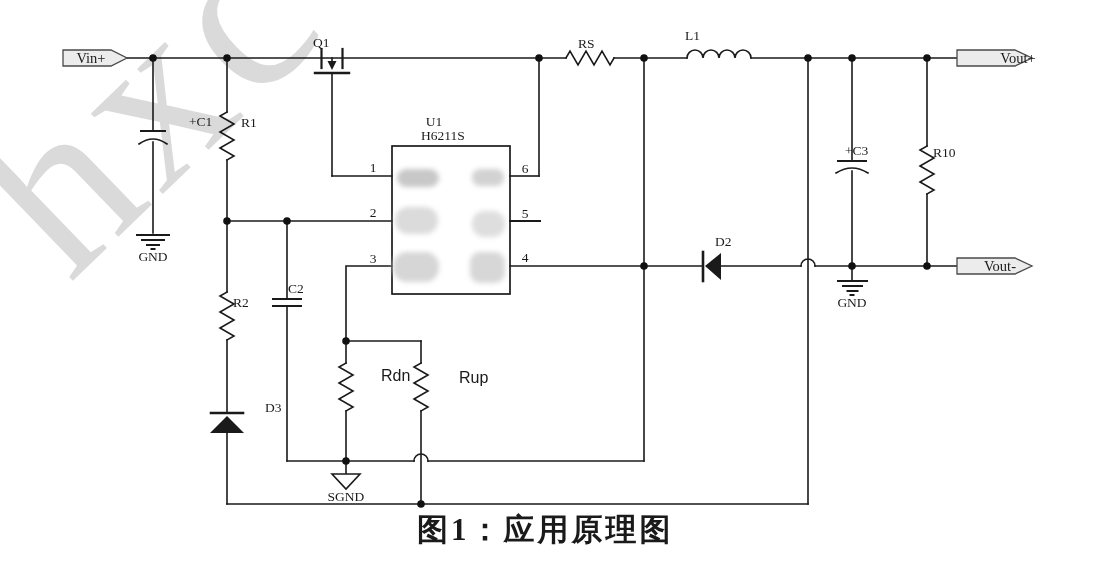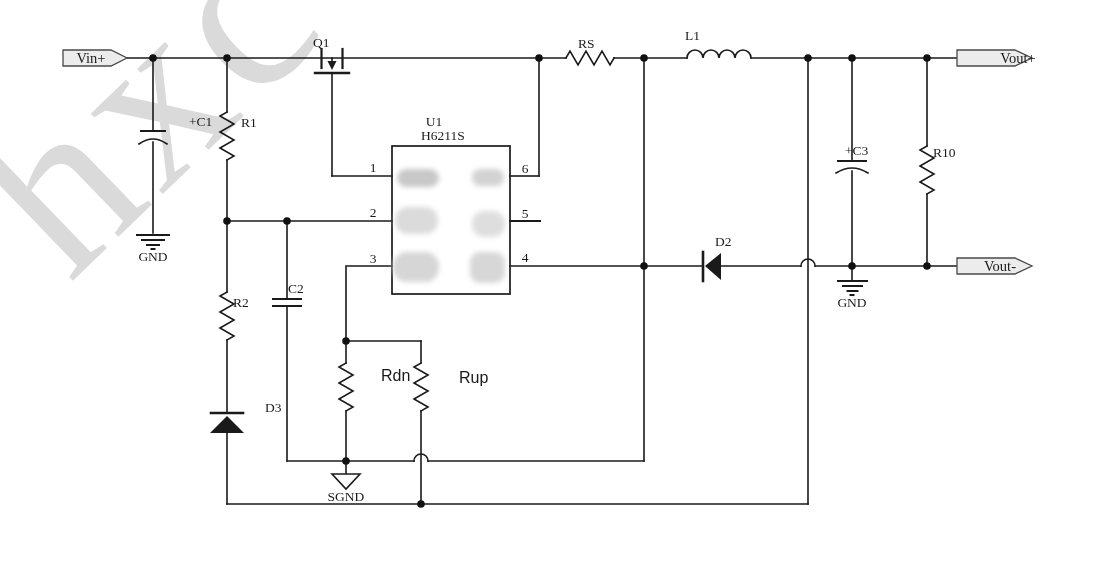--- a/index.html
+++ b/index.html
@@ -224,13 +224,14 @@
   <div class="lbl ctr" style="left:404px;top:115px;width:60px;">U1</div>
   <div class="lbl ctr" style="left:402px;top:129px;width:82px;">H6211S</div>
 
   <div class="lbl ctr" style="left:366px;top:161px;width:14px;">1</div>
   <div class="lbl ctr" style="left:366px;top:206px;width:14px;">2</div>
   <div class="lbl ctr" style="left:366px;top:252px;width:14px;">3</div>
   <div class="lbl ctr" style="left:518px;top:162px;width:14px;">6</div>
   <div class="lbl ctr" style="left:518px;top:207px;width:14px;">5</div>
   <div class="lbl ctr" style="left:518px;top:251px;width:14px;">4</div>
 
+  <div id="caption">图1：应用原理图</div>
 </div>
 
 </body></html>

